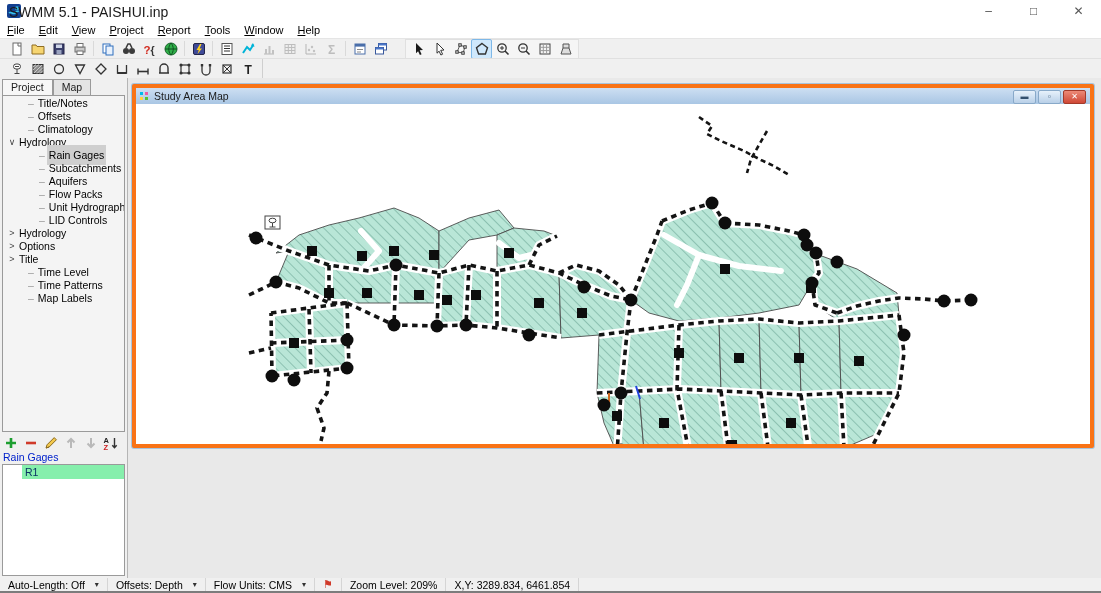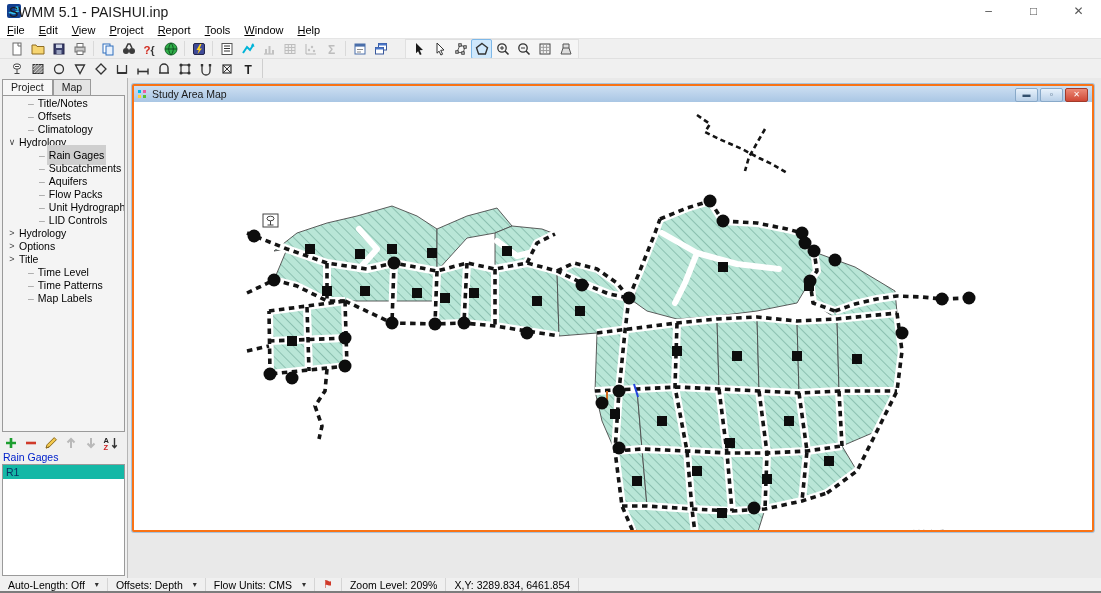--- a/index.html
+++ b/index.html
@@ -39,24 +39,24 @@
   .tree-arrow{width:10px;text-align:center;color:#444;font-size:9px;flex:none;}
   .tree-dash{color:#9a9a9a;margin-right:2px;flex:none;}
   .tree-label{padding:4px 2px;}
   .tree-row.selected .tree-label{background:#cfcfcf;}
   .panel-toolbar{position:absolute;left:2px;top:356px;width:123px;height:17px;display:flex;align-items:center;gap:3px;}
   .ptbtn{width:17px;height:16px;display:flex;align-items:center;justify-content:center;}
   .list-header{position:absolute;left:3px;top:373px;font-size:10.5px;color:#0021cc;}
   .listbox{position:absolute;left:2px;top:386px;width:123px;height:112px;background:#fff;
     border:1px solid #9a9a9a;box-sizing:border-box;}
   .list-row{height:14px;font-size:10.5px;padding:1px 3px 0 3px;color:#000;box-sizing:border-box;}
-  .list-row.selected{background:#14b8a6;color:#0a3264;}
+  .list-row.selected{background:#86efac;color:#0a3264;margin-left:19px;}
   
   .mdi{position:absolute;left:128px;top:78px;width:973px;height:500px;background:#e9e9e9;}
-  .mapwin{position:absolute;left:4px;top:6px;width:962px;height:448px;border:2px solid #f97316;
+  .mapwin{position:absolute;left:4px;top:6px;width:962px;height:364px;border:4px solid #f97316;
     border-radius:2px;box-sizing:border-box;background:#fff;box-shadow:0 0 0 1px #a8c4dd;}
   .mapwin-title{position:absolute;left:0;top:0;right:0;height:16px;
     background:linear-gradient(#cddff2,#a9c6e4);display:flex;align-items:center;}
   .mapwin-icon{display:inline-block;width:9px;height:9px;margin:0 5px 0 4px;position:relative;flex:none;}
   .mapwin-icon i{position:absolute;width:3px;height:3px;}
   .mapwin-title-text{font-size:10.5px;color:#1a1a1a;}
   .mapwin-btns{position:absolute;right:4px;top:2px;display:flex;gap:2px;}
   .mwbtn{width:21px;height:12px;border:1px solid #88a9c9;border-radius:2px;
     background:linear-gradient(#e7f1fb,#b9d0e8);display:flex;align-items:center;justify-content:center;
     font-size:8px;color:#33506e;line-height:1;}

